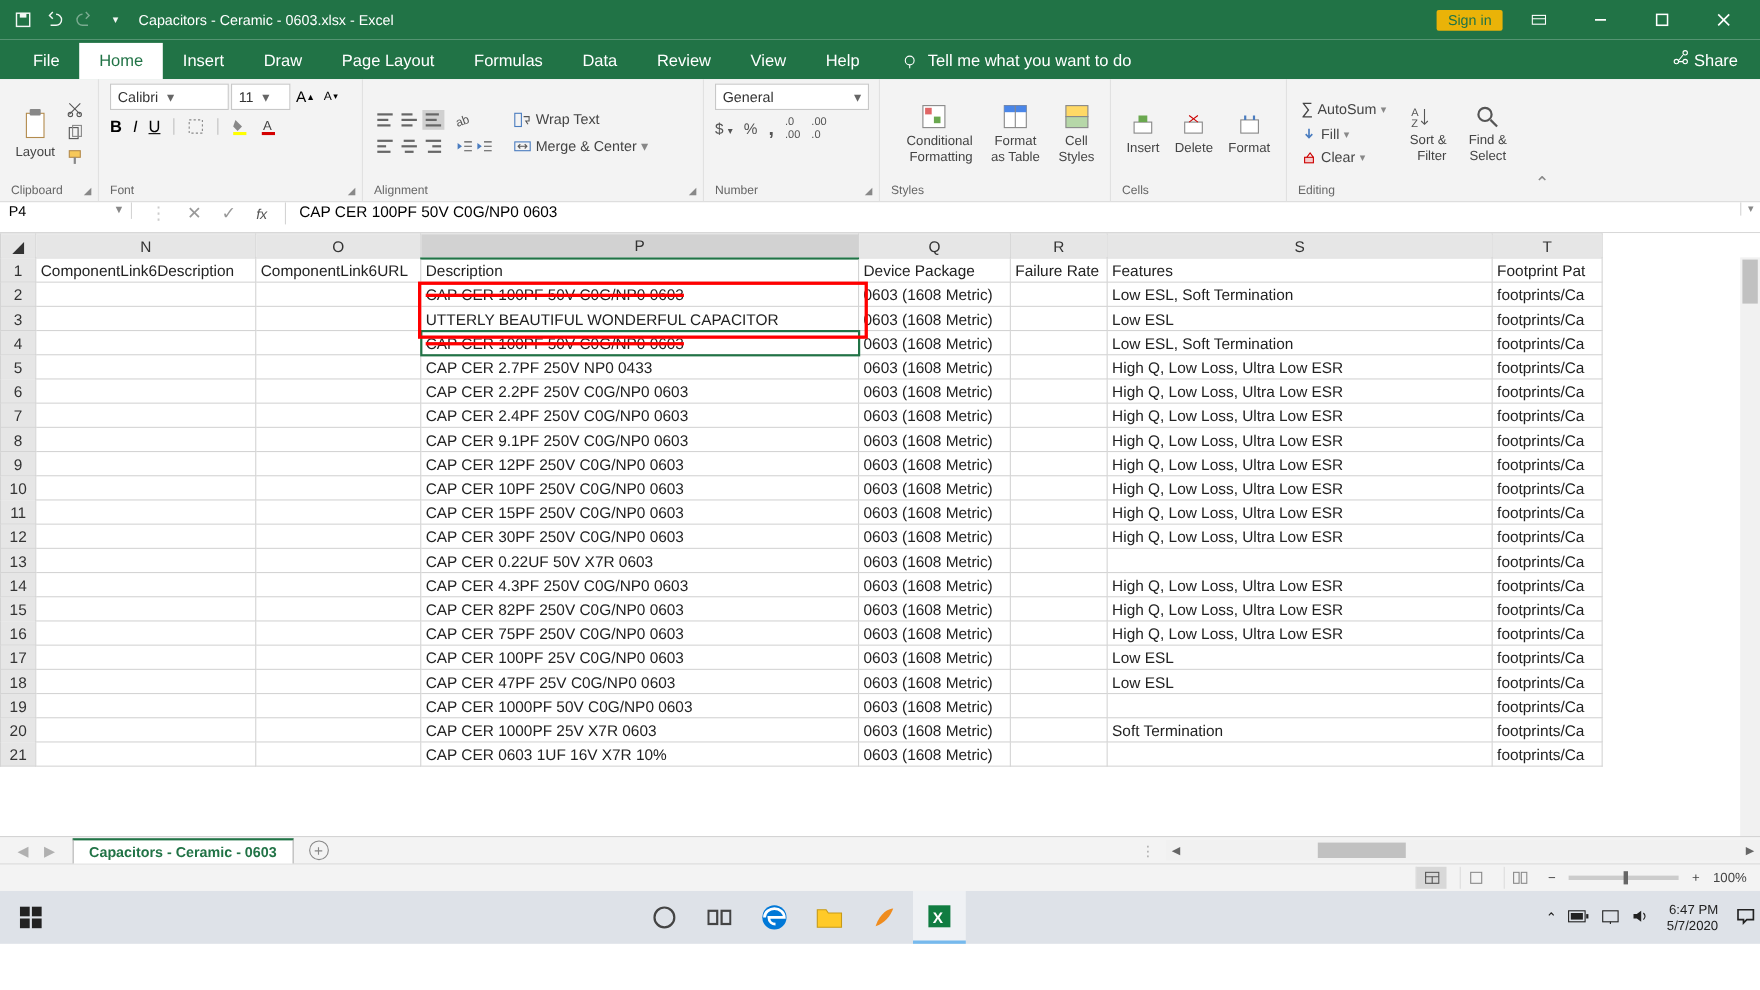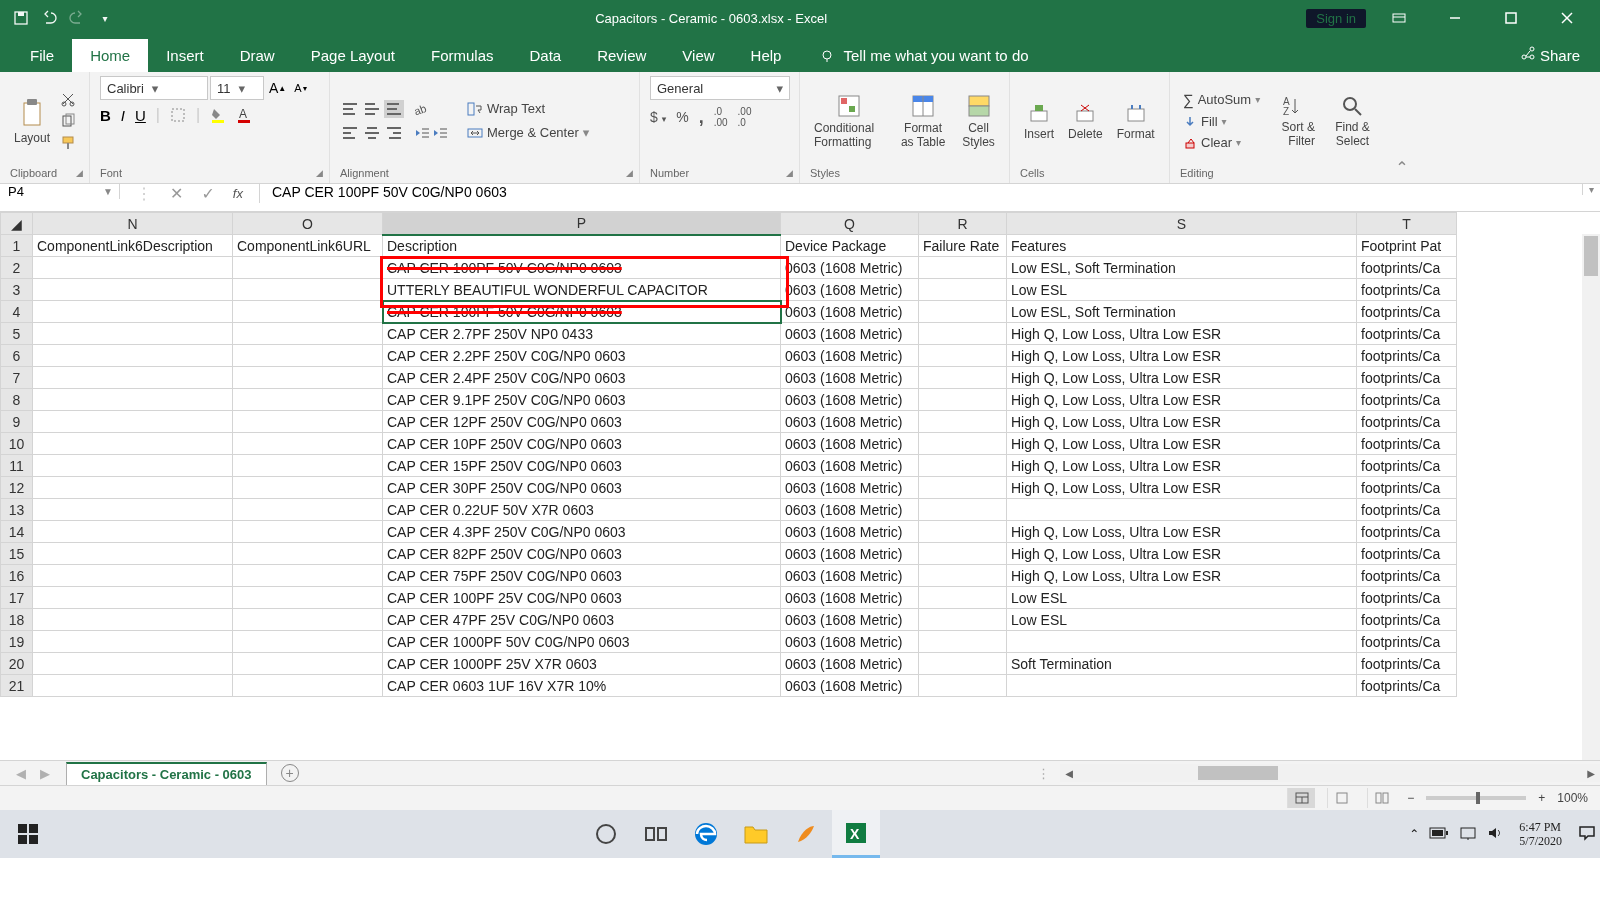--- a/index.html
+++ b/index.html
@@ -2,23 +2,23 @@
 <html><head>
 <meta charset="utf-8">
 <style>
   * { box-sizing: border-box; margin: 0; padding: 0; }
   html, body { width: 1600px; height: 900px; overflow: hidden; font-family: "Segoe UI", Arial, sans-serif; background: #fff; }
   
   
   .titlebar { height: 36px; background: #217346; display: flex; align-items: center; color: #fff; font-size: 13px; }
   .qat { display: flex; align-items: center; gap: 10px; padding: 0 12px; }
   .qat-icon { width: 18px; height: 18px; display: inline-flex; align-items: center; justify-content: center; opacity: 0.95; }
-  .title-center { flex: 1; text-align: center; }
+  .title-center { flex: 1; }
   .title-right { display: flex; align-items: center; gap: 10px; padding: 0 10px; }
-  .signin-btn { background: #0f172a; color: #217346; padding: 2px 10px; font-size: 13px; border-radius: 2px; }
+  .signin-btn { background: #eab308; color: #217346; padding: 2px 10px; font-size: 13px; border-radius: 2px; }
   .win-ctrl { width: 46px; height: 36px; display: inline-flex; align-items: center; justify-content: center; }
   .win-ctrl svg { stroke: #fff; }
   
   
   .tabs { height: 36px; background: #217346; display: flex; align-items: flex-end; padding-left: 12px; color: #fff; font-size: 15px; }
   .tab { padding: 8px 18px; cursor: pointer; }
   .tab.active { background: #fff; color: #217346; font-weight: 400; }
   .tellme { margin-left: 20px; display: flex; align-items: flex-end; color: #fff; padding-bottom: 8px; gap: 8px; }
   .share { margin-left: auto; padding: 8px 20px; }
   
@@ -79,21 +79,21 @@
   .viewbtn { width: 28px; height: 20px; display: inline-flex; align-items: center; justify-content: center; border-left:1px solid #ddd; }
   .zoom-slider { width: 100px; height: 4px; background: #ccc; position: relative; }
   .zoom-slider::after { content:""; position:absolute; left:50%; top:-4px; width:4px; height:12px; background:#666; }
   
   
   .taskbar { height: 48px; background: #dee2e8; display: flex; align-items: center; padding: 0 4px; }
   .task-icon { width: 48px; height: 48px; display: flex; align-items: center; justify-content: center; position: relative; }
   .task-center { flex:1; display:flex; justify-content:center; gap:2px; }
   .task-right { display: flex; align-items: center; gap: 10px; color: #222; font-size: 12px; }
   .active-app { border-bottom: 3px solid #76b9ed; background: rgba(255,255,255,0.5); }
-  .clock { line-height: 1.2; padding: 0 6px; font-family: Liberation Serif, serif; }
+  .clock { text-align: right; line-height: 1.2; padding: 0 6px; }
 </style>
 </head>
 <body>
 
 <div class="titlebar">
   <div class="qat">
     <span class="qat-icon">
         <svg width="16" height="16" viewBox="0 0 16 16">
           <rect x="2" y="2" width="12" height="12" fill="none" stroke="#fff" stroke-width="1.3"></rect>
           <rect x="5" y="2" width="6" height="4" fill="#fff"></rect>
@@ -351,21 +351,21 @@
   </div>
 
   <div class="rgroup" style="width:210px">
     <div class="rgroup-body">
       <div class="rbtn-lg">
           <svg width="28" height="28">
             <rect x="4" y="4" width="20" height="20" fill="#fff" stroke="#888"></rect>
             <rect x="6" y="6" width="6" height="6" fill="#e06666"></rect>
             <rect x="14" y="14" width="6" height="6" fill="#6aa84f"></rect>
           </svg>
-          <span style="text-align:left;line-height:1.1">Conditional Formatting</span>
+          <span style="text-align:right;line-height:1.1">Conditional Formatting</span>
         </div>
       <div class="rbtn-lg">
           <svg width="28" height="28">
             <rect x="4" y="4" width="20" height="20" fill="#fff" stroke="#888"></rect>
             <rect x="4" y="4" width="20" height="6" fill="#4a86e8"></rect>
             <line x1="14" y1="4" x2="14" y2="24" stroke="#888"></line>
           </svg>
           <span style="text-align:center;line-height:1.1">Format as Table</span>
         </div>
       <div class="rbtn-lg">

